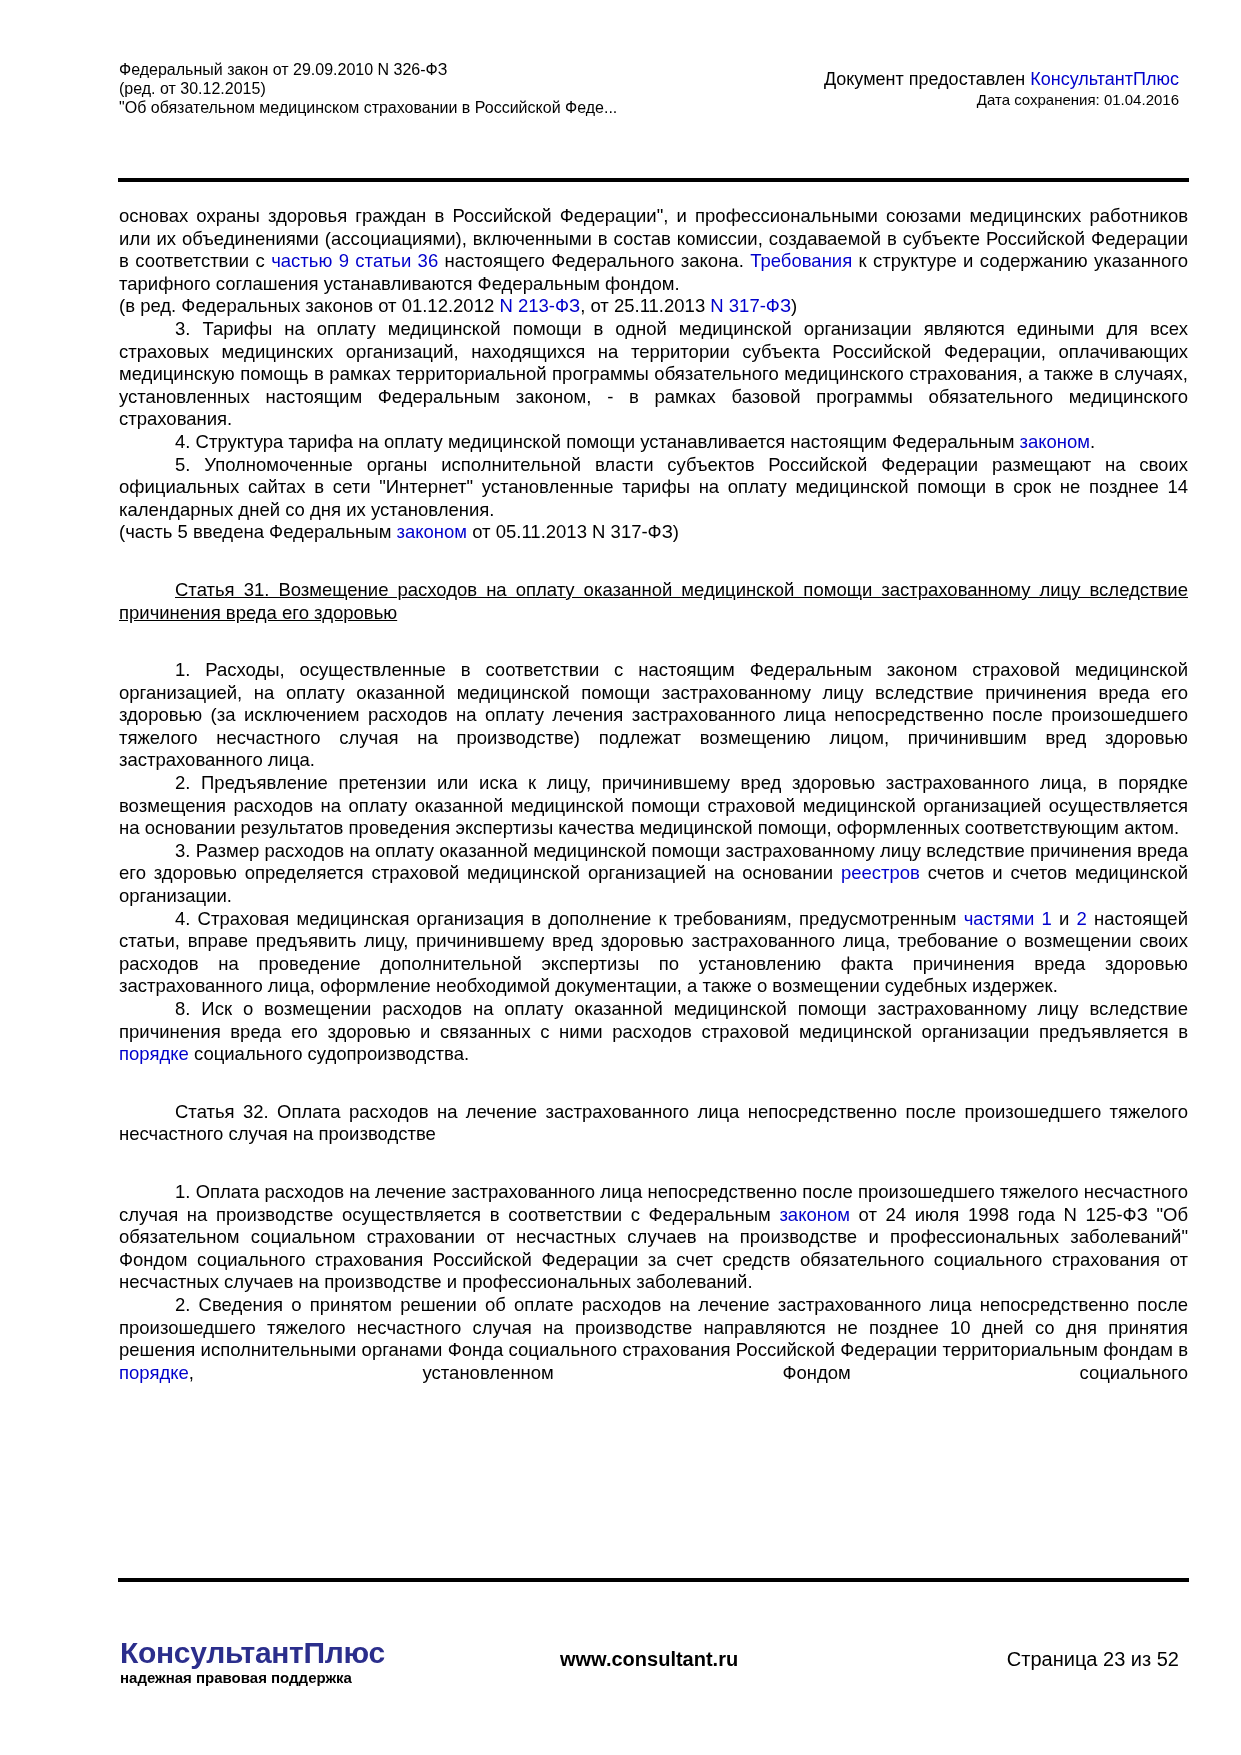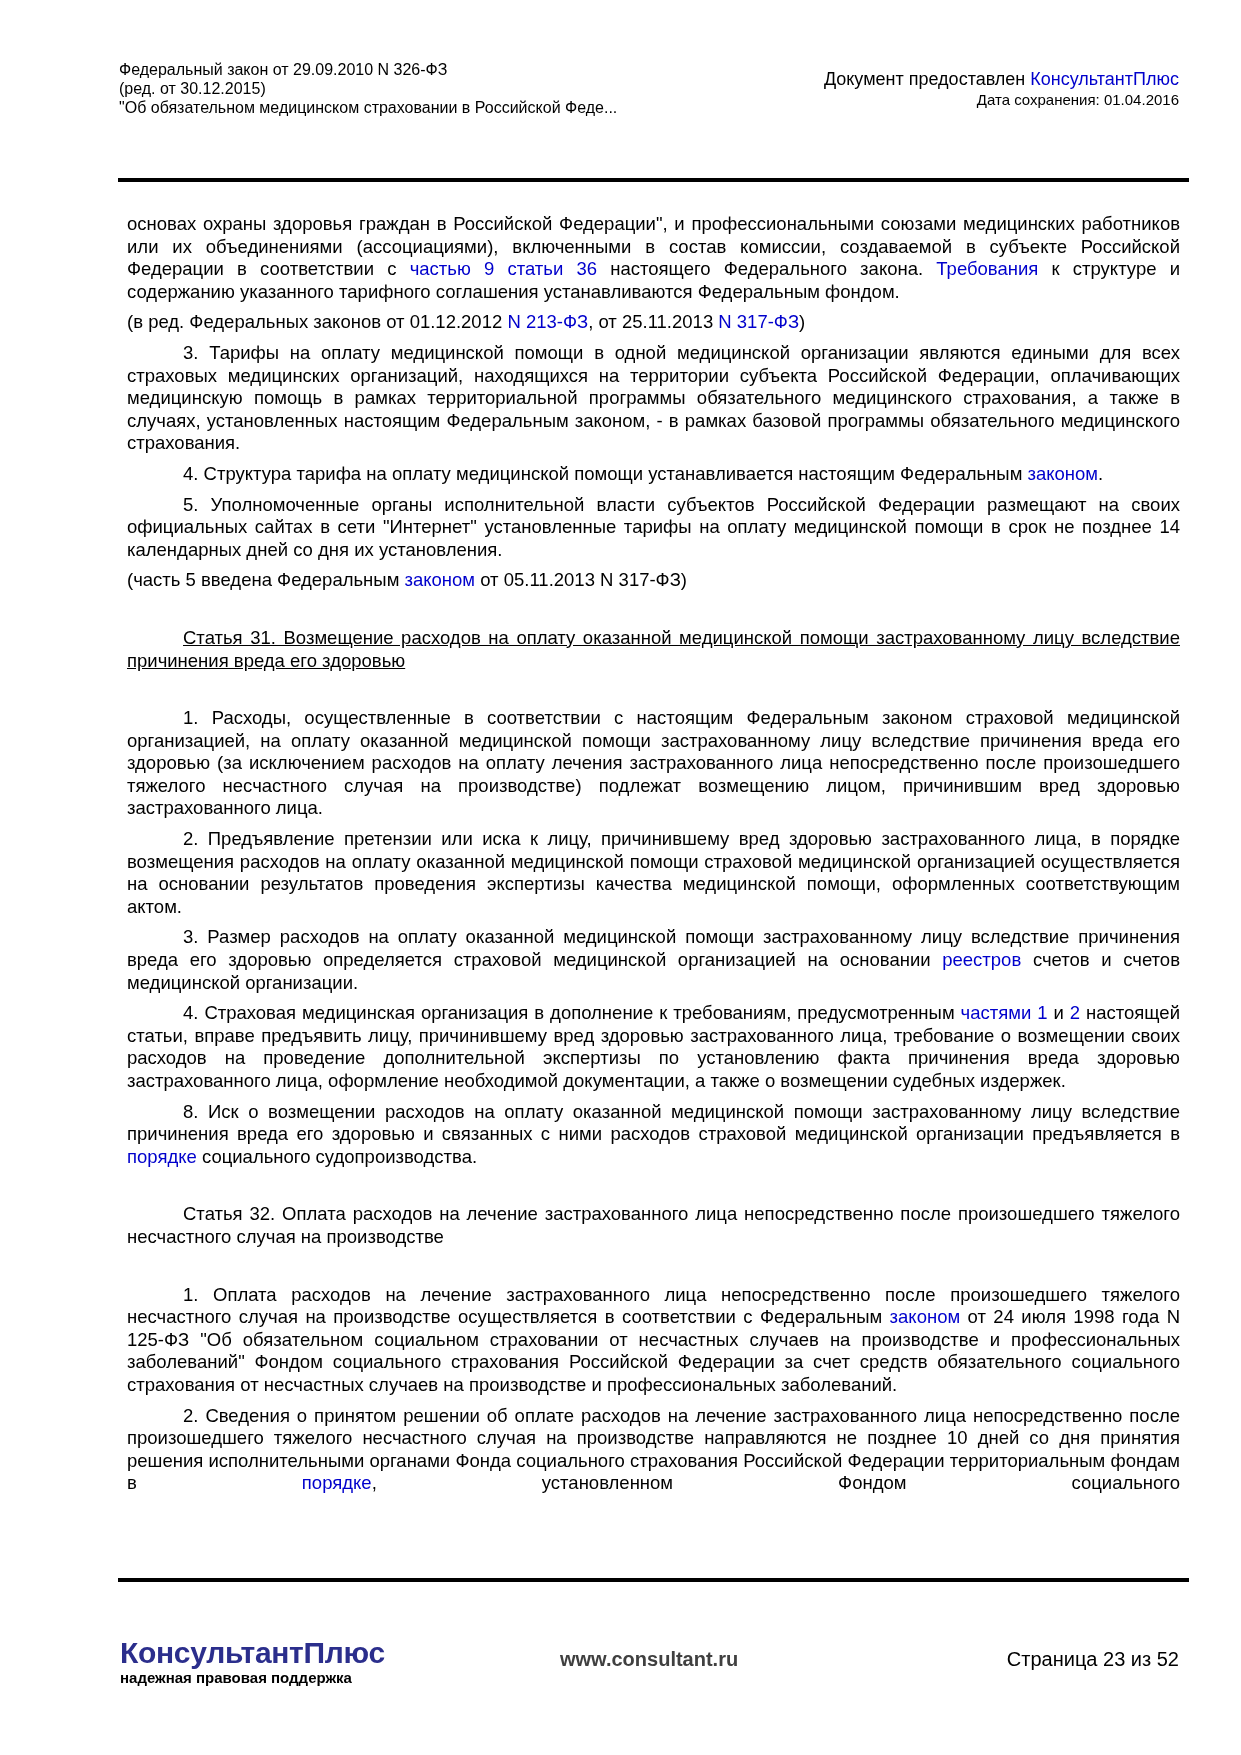--- a/index.html
+++ b/index.html
@@ -57,21 +57,21 @@
     .content {
       position: absolute;
       left: 119px;
       width: 1069px;
       top: 205px;
       font-size: 18.5px;
       line-height: 22.6px;
       text-align: justify;
     }
     .content p {
-      margin: 8px;
+      margin: 0;
     }
     .content p.ind {
       text-indent: 56px;
     }
     .content p.gap {
       margin-top: 22.6px;
       text-decoration: underline;
     }
     .footer-brand {
       position: absolute;
@@ -89,21 +89,21 @@
       font-size: 15px;
       font-weight: bold;
       line-height: 18px;
     }
     .footer-url {
       position: absolute;
       left: 560px;
       top: 1648px;
       font-size: 20px;
       font-weight: bold;
-      color: #404040;
+      color: #000000;
     }
     .footer-page {
       position: absolute;
       right: 62px;
       top: 1648px;
       font-size: 20px;
     }
   </style>
 </head>
 <body>

